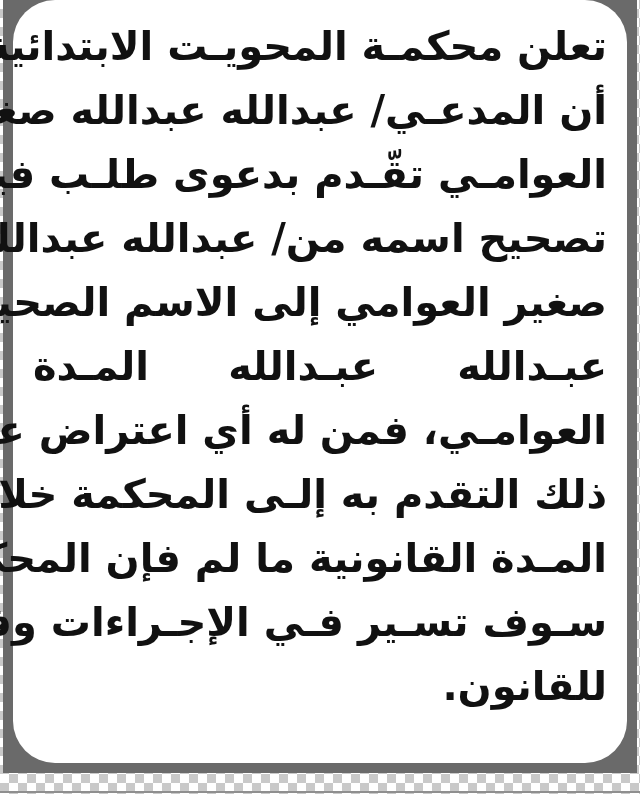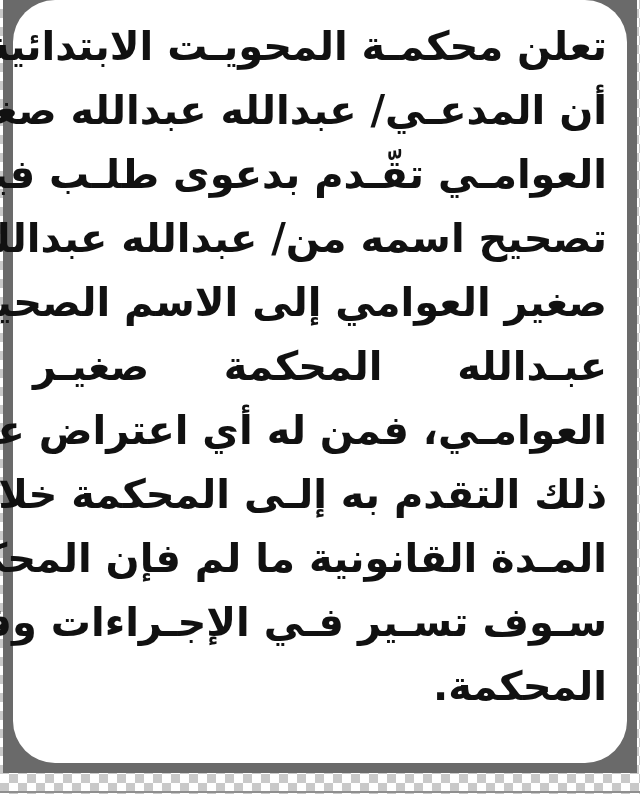--- a/index.html
+++ b/index.html
@@ -68,22 +68,22 @@
 
 <div class="canvas">
   <div class="frame"></div>
   <div class="card">
     <div class="text" id="lines">
         <div class="line">تعلن محكمـة المحويـت الابتدائية</div>
         <div class="line">أن المدعـي/ عبدالله عبدالله صغير</div>
         <div class="line">العوامـي تقّـدم بدعوى طلـب فيها</div>
         <div class="line">تصحيح اسمه من/ عبدالله عبدالله</div>
         <div class="line">صغير العوامي إلى الاسم الصحيح/</div>
-        <div class="line">عبـدالله المحكمة صغيـر</div>
+        <div class="line">عبـدالله عبـدالله المـدة</div>
         <div class="line">العوامـي، فمن له أي اعتراض على</div>
         <div class="line">ذلك التقدم به إلـى المحكمة خلال</div>
         <div class="line">المـدة القانونية ما لم فإن المحكمة</div>
         <div class="line">سـوف تسـير فـي الإجـراءات وفقاً</div>
-        <div class="line">المحكمة.</div>
+        <div class="line">للقانون.</div>
       </div>
   </div>
   <div class="bottom-line"></div>
 </div>
 
 </body></html>

